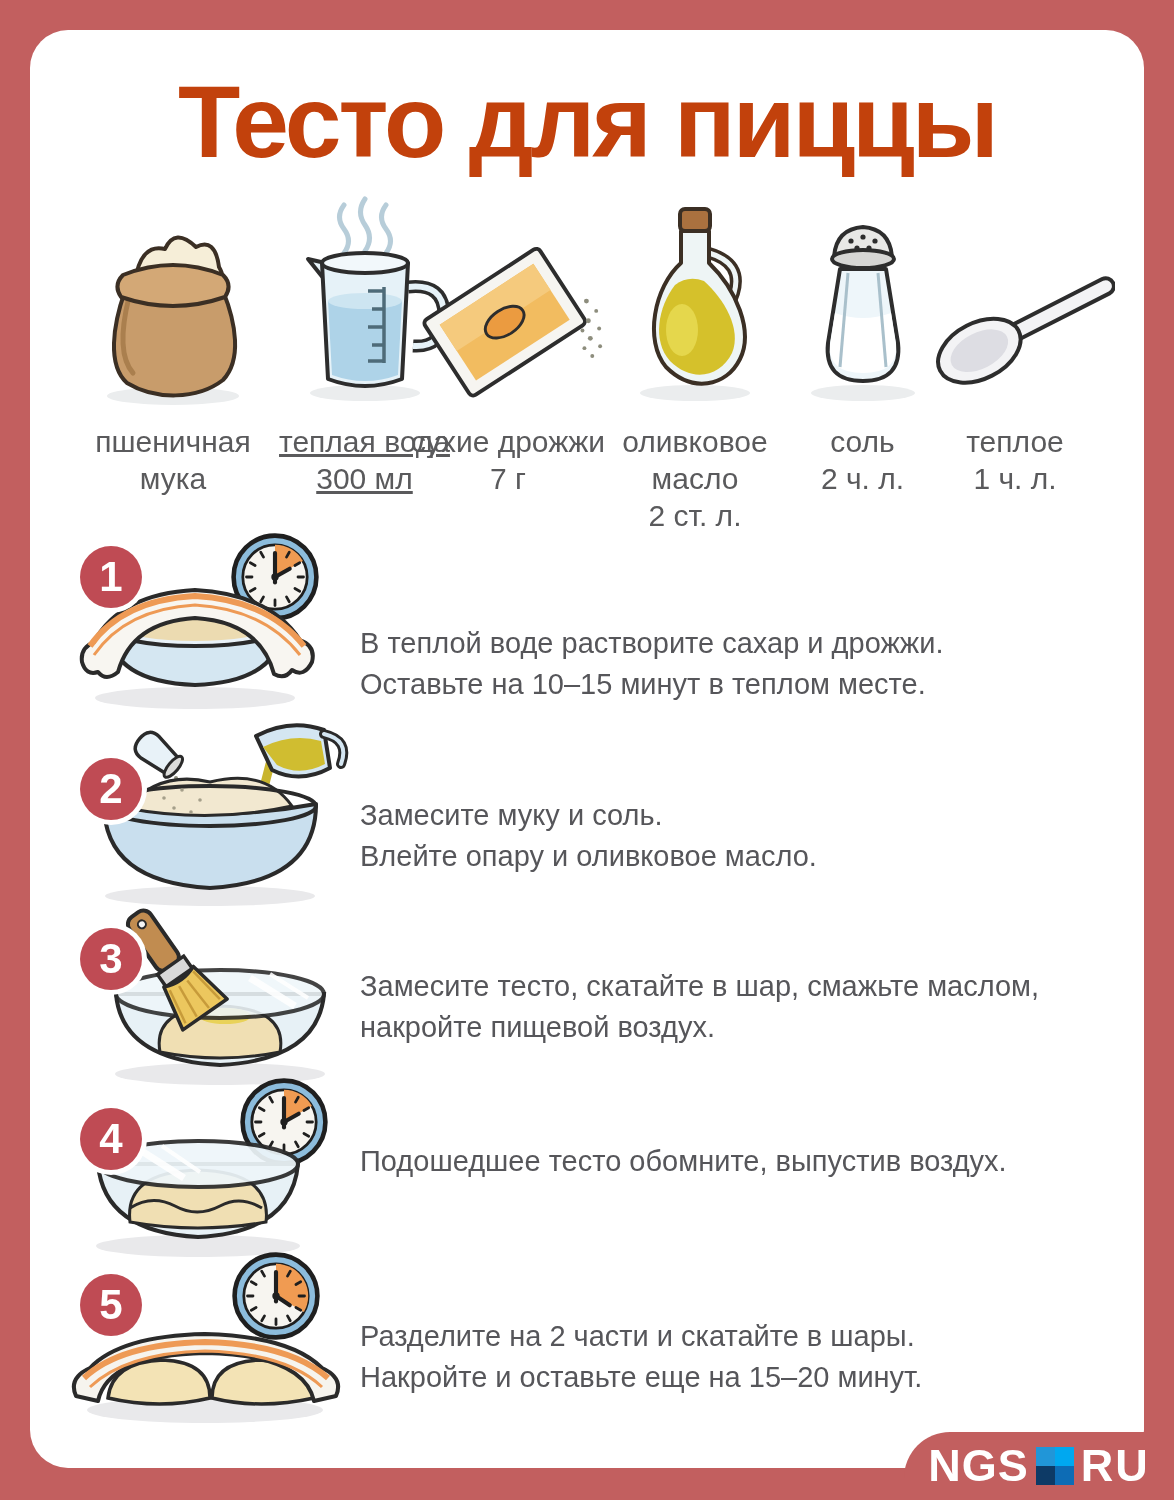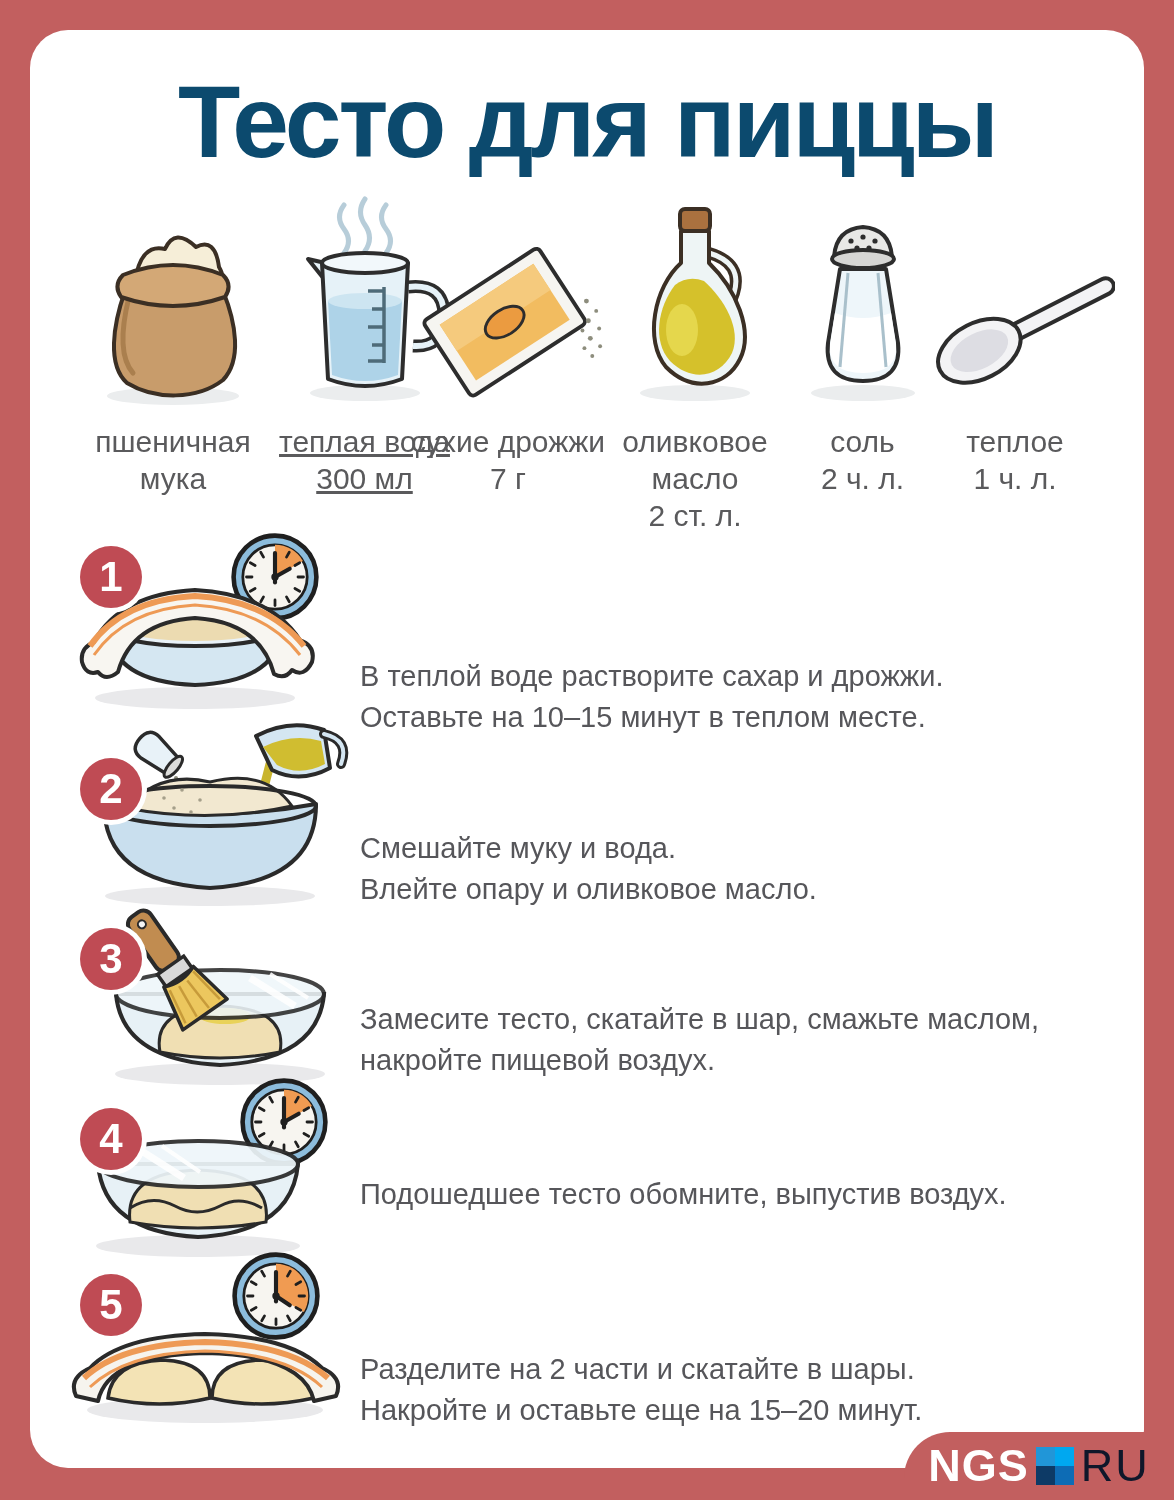--- a/index.html
+++ b/index.html
@@ -7,54 +7,54 @@
     width:1174px;height:1500px;position:relative;overflow:hidden;
     background:#c25f5f;
     font-family:"Liberation Sans",sans-serif;
   }
   .card{
     position:absolute;left:30px;top:30px;width:1114px;height:1438px;
     background:#ffffff;border-radius:38px;
   }
   .title{
     position:absolute;top:34px;left:0;width:100%;margin:0;
-    text-align:center;font-size:102px;font-weight:bold;color:#0c4a6e;
+    text-align:center;font-size:102px;font-weight:bold;color:#c2410c;
     letter-spacing:-3px;
   }
   
   .ing{position:absolute;top:165px;text-align:center;color:#5a5a5c;}
   .ing .art{height:212px;display:flex;align-items:flex-end;justify-content:center;}
   .ing .lbl{font-size:30px;line-height:37px;margin-top:16px;}
   .i1{left:43px;width:200px;}
   .i2{left:237px;width:195px;text-decoration:underline;}
   .i3{left:380px;width:196px;}
   .i4{left:565px;width:200px;}
   .i5{left:735px;width:195px;}
   .i6{left:885px;width:200px;}
   
   .step-art{position:absolute;left:30px;width:300px;height:190px;}
   .sa1{top:500px}.sa2{top:690px}.sa3{top:872px}.sa4{top:1046px}.sa5{top:1220px}
-  .step-text{position:absolute;left:330px;font-size:29px;line-height:41px;color:#56565a;margin-top:33px;}
+  .step-text{position:absolute;left:330px;font-size:29px;line-height:41px;color:#56565a;}
   .st1{top:593px}.st2{top:765px}.st3{top:936px}.st4{top:1111px}.st5{top:1286px}
   .badge{
     position:absolute;width:62px;height:62px;border-radius:50%;
     background:#bf4b54;color:#ffffff;font-size:42px;font-weight:bold;
     display:flex;align-items:center;justify-content:center;
     box-shadow:0 0 0 5px #ffffff;
   }
   .b1{left:20px;top:16px}.b2{left:20px;top:38px}.b3{left:20px;top:26px}
   .b4{left:20px;top:32px}.b5{left:20px;top:24px}
   
   .footer-tab{
     position:absolute;right:0;bottom:0;width:270px;height:68px;
     background:#c25f5f;border-top-left-radius:46px;
     display:flex;align-items:center;justify-content:center;
   }
   .ngs{color:#ffffff;font-weight:bold;font-size:45px;letter-spacing:1px;}
-  .ru{color:#0f172a;font-size:45px;font-weight:normal;letter-spacing:2px;}
+  .ru{color:#ffffff;font-size:45px;font-weight:bold;letter-spacing:2px;}
   .sq{display:grid;grid-template-columns:19px 19px;grid-template-rows:19px 19px;margin:0 7px;}
   .sq i{display:block;}
   .qa{background:#2196d8}.qb{background:#00a8f0}.qc{background:#0d3a66}.qd{background:#0d6cb5}
   svg{display:block;}
 </style>
 </head>
 <body>
 
 <svg width="0" height="0" style="position:absolute" aria-hidden="true">
   <symbol id="clk60" viewBox="-50 -50 100 100">
@@ -289,21 +289,21 @@
           <circle cx="140" cy="80" r="1.8"></circle>
         <circle cx="114" cy="88" r="1.8"></circle>
           <circle cx="131" cy="92" r="1.8"></circle>
       </g>
     </svg>
     <div class="badge b2">
         <span>2</span>
       </div>
   </div>
   <div class="step-text st2">
-    <div>Смешайте муку и вода.</div>
+    <div>Замесите муку и соль.</div>
     <div>Влейте опару и оливковое масло.</div>
   </div>
 
   <div class="step-art sa3">
     <svg width="300" height="190" viewBox="0 0 300 190">
       <ellipse cx="160" cy="172" rx="105" ry="11" fill="#e9e9eb"></ellipse>
       <path d="M56,92 Q62,158 160,163 Q258,158 264,92 Z" fill="#e7f1f6" stroke="#2a2a2a" stroke-width="4"></path>
       <path d="M100,150 Q92,106 160,104 Q228,106 220,150 Q160,162 100,150 Z" fill="#f0dfb3" stroke="#2a2a2a" stroke-width="3"></path>
       <ellipse cx="165" cy="114" rx="26" ry="8" fill="#e8d04f" opacity="0.9"></ellipse>
       <ellipse cx="160" cy="92" rx="104" ry="24" fill="#eef6fa" opacity="0.88" stroke="#2a2a2a" stroke-width="4"></ellipse>

